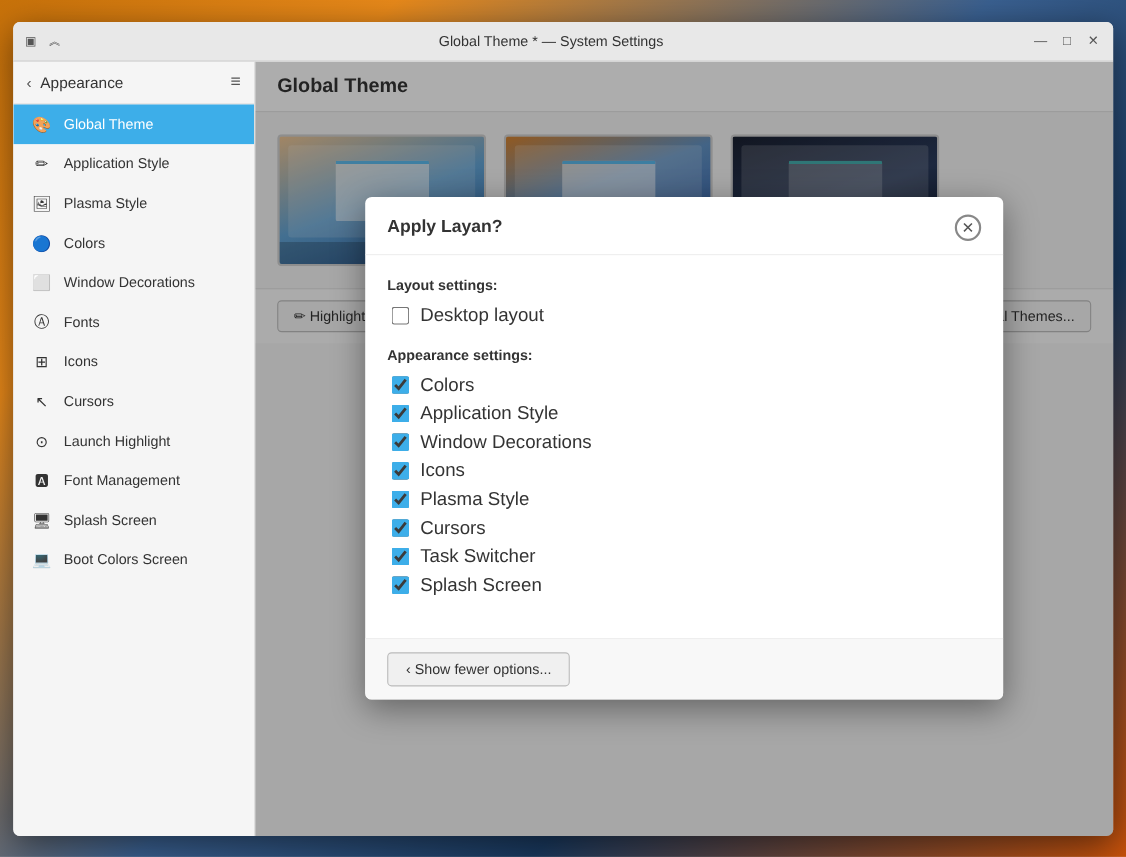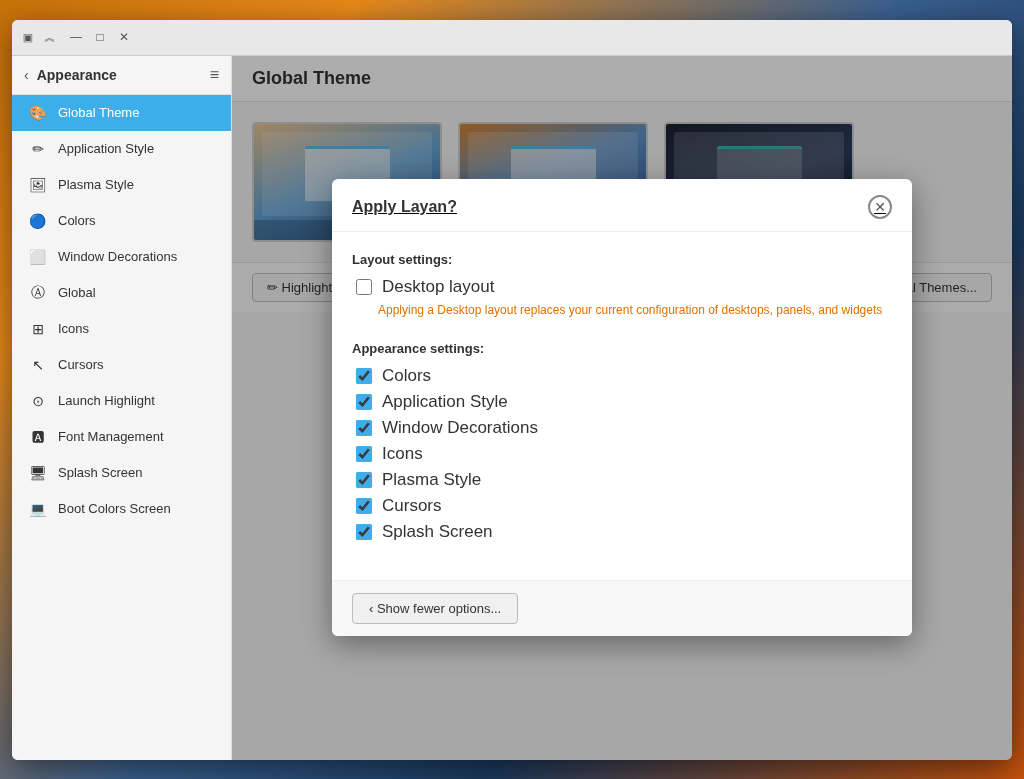--- a/index.html
+++ b/index.html
@@ -93,21 +93,21 @@
       border-bottom: 1px solid #ddd;
       gap: 8px;
     }
     .back-arrow {
       color: #555;
       cursor: pointer;
       font-size: 14px;
     }
     .sidebar-header-title {
       font-size: 14px;
-      font-weight: 700;
+      font-weight: 400;
       color: #333;
     }
     .sidebar-menu-btn {
       margin-left: auto;
       cursor: pointer;
       color: #555;
       font-size: 16px;
     }
     .sidebar-item {
       display: flex;
@@ -220,21 +220,20 @@
       width: 580px;
       box-shadow: 0 8px 30px rgba(0,0,0,0.4);
       overflow: hidden;
     }
     .modal-header {
       display: flex;
       align-items: center;
       justify-content: space-between;
       padding: 16px 20px 12px;
       border-bottom: 1px solid #eee;
-      text-decoration: underline;
     }
     .modal-title {
       font-size: 16px;
       font-weight: 600;
       color: #333;
     }
     .modal-close {
       width: 24px;
       height: 24px;
       border-radius: 50%;
@@ -353,20 +352,21 @@
 </head>
 <body>
 
 <div class="window">
 
   <div class="titlebar">
     <div class="titlebar-icons-left">
       <span class="titlebar-icon">▣</span>
       <span class="titlebar-icon">︽</span>
     </div>
+    <span class="titlebar-title">Global Theme * — System Settings</span>
     <div class="titlebar-controls">
       <button class="titlebar-btn">—</button>
       <button class="titlebar-btn">□</button>
       <button class="titlebar-btn close">✕</button>
     </div>
   </div>
 
   <div class="main-content">
 
     <div class="sidebar">
@@ -391,21 +391,21 @@
       <div class="sidebar-item">
         <span class="sidebar-item-icon">🔵</span>
         <span class="sidebar-item-label">Colors</span>
       </div>
       <div class="sidebar-item">
         <span class="sidebar-item-icon">⬜</span>
         <span class="sidebar-item-label">Window Decorations</span>
       </div>
       <div class="sidebar-item">
         <span class="sidebar-item-icon">Ⓐ</span>
-        <span class="sidebar-item-label">Global</span>
+        <span class="sidebar-item-label">Fonts</span>
       </div>
       <div class="sidebar-item">
         <span class="sidebar-item-icon">⊞</span>
         <span class="sidebar-item-label">Icons</span>
       </div>
       <div class="sidebar-item">
         <span class="sidebar-item-icon">↖</span>
         <span class="sidebar-item-label">Cursors</span>
       </div>
       <div class="sidebar-item">
@@ -466,21 +466,20 @@
           <div class="modal-header">
             <span class="modal-title">Apply Layan?</span>
             <button class="modal-close">✕</button>
           </div>
           <div class="modal-body">
             <div class="modal-section-title">Layout settings:</div>
             <div class="modal-checkbox-row">
               <input type="checkbox" id="desktop-layout" style="">
               <label for="desktop-layout" class="modal-checkbox-label">Desktop layout</label>
             </div>
-            <div class="modal-warning">Applying a Desktop layout replaces your current configuration of desktops, panels, and widgets</div>
             <div class="separator"></div>
             <div class="modal-section-title">Appearance settings:</div>
             <div class="modal-checkbox-row">
               <input type="checkbox" id="cb-colors" checked="" style="">
               <label for="cb-colors" class="modal-checkbox-label">Colors</label>
             </div>
             <div class="modal-checkbox-row">
               <input type="checkbox" id="cb-app-style" checked="" style="">
               <label for="cb-app-style" class="modal-checkbox-label">Application Style</label>
             </div>
@@ -492,20 +491,24 @@
               <input type="checkbox" id="cb-icons" checked="" style="">
               <label for="cb-icons" class="modal-checkbox-label">Icons</label>
             </div>
             <div class="modal-checkbox-row">
               <input type="checkbox" id="cb-plasma" checked="" style="">
               <label for="cb-plasma" class="modal-checkbox-label">Plasma Style</label>
             </div>
             <div class="modal-checkbox-row">
               <input type="checkbox" id="cb-cursors" checked="" style="">
               <label for="cb-cursors" class="modal-checkbox-label">Cursors</label>
+            </div>
+            <div class="modal-checkbox-row">
+              <input type="checkbox" id="cb-task" checked="" style="">
+              <label for="cb-task" class="modal-checkbox-label">Task Switcher</label>
             </div>
             <div class="modal-checkbox-row">
               <input type="checkbox" id="cb-splash" checked="" style="">
               <label for="cb-splash" class="modal-checkbox-label">Splash Screen</label>
             </div>
           </div>
           <div class="modal-footer">
             <div class="modal-footer-left">
               <button class="modal-btn">‹ Show fewer options...</button>
             </div>

